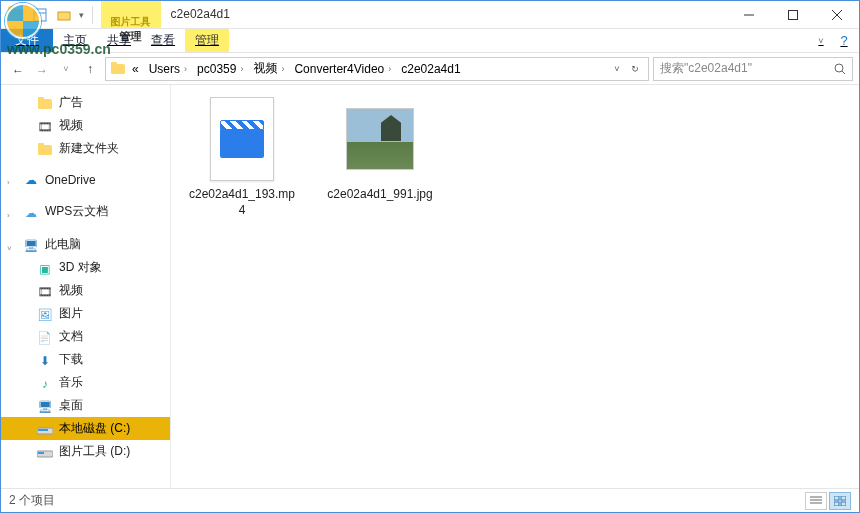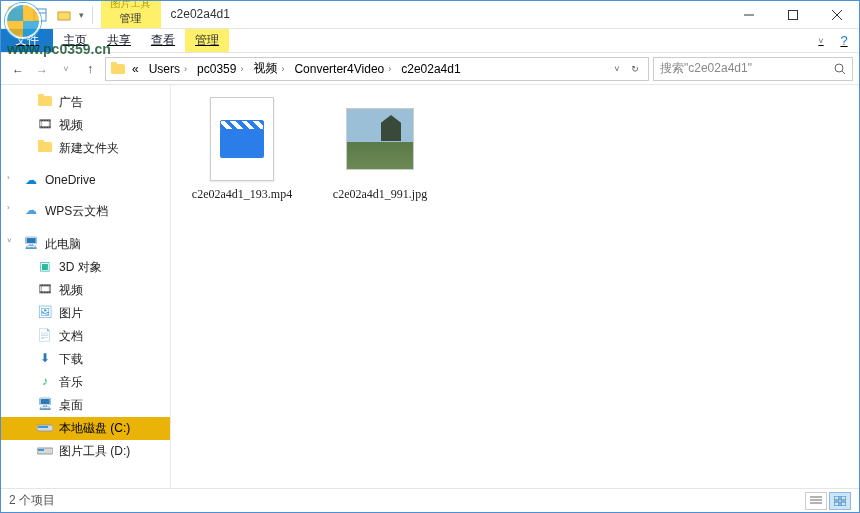--- a/index.html
+++ b/index.html
@@ -5,21 +5,21 @@
 * { margin: 0; padding: 0; box-sizing: border-box; font-family: "Microsoft YaHei", "Segoe UI", sans-serif; }
 body { width: 860px; height: 513px; background: #fff; font-size: 12px; color: #000; overflow: hidden; border: 1px solid #4a90d9; position: relative; }
 
 
 .titlebar { height: 28px; display: flex; align-items: stretch; background: #fff; border-bottom: 1px solid #e5e5e5; }
 .qat { display: flex; align-items: center; gap: 6px; padding: 0 6px; }
 .qat-icon { width: 18px; height: 18px; display: flex; align-items: center; justify-content: center; }
 .folder-glyph { width: 16px; height: 12px; background: #ffd86b; border-radius: 1px 3px 1px 1px; position: relative; }
 .folder-glyph:before { content:""; position:absolute; top:-3px; left:0; width:7px; height:4px; background:#ffd86b; border-radius:2px 2px 0 0; }
 .qat-sep { width: 1px; height: 18px; background: #ddd; margin: 0 2px; }
-.tool-tab { background: #fff06b; padding: 14px 10px 0 10px; display: flex; flex-direction: column; align-items: center; justify-content: flex-end; font-size: 11px; height: 100%; border-bottom: 2px solid #fff06b; }
+.tool-tab { background: #fff06b; padding: 14px 10px 0 10px; display: flex; flex-direction: column; align-items: center; justify-content: flex-start; font-size: 11px; height: 100%; border-bottom: 2px solid #fff06b; font-weight: bold; }
 .tool-tab .tt-top { color: #b59900; font-size: 10px; }
 .tool-tab .tt-bot { color: #333; }
 .title-text { flex: 1; padding: 6px 10px; color: #333; font-size: 12px; }
 .win-controls { display: flex; }
 .win-btn { width: 44px; display: flex; align-items: center; justify-content: center; color: #333; font-size: 10px; }
 .win-btn.close { font-size: 14px; }
 
 
 .ribbon { height: 24px; display: flex; align-items: center; background: #fff; border-bottom: 1px solid #e5e5e5; text-decoration: underline; }
 .file-tab { background: #1979ca; color: #fff; height: 100%; padding: 0 14px; display: flex; align-items: center; font-size: 12px; }
@@ -38,40 +38,40 @@
 .addr .seg { display: flex; align-items: center; gap: 4px; padding: 0 4px; white-space: nowrap; }
 .addr .seg .ch { color: #666; font-size: 9px; }
 .addr-tail { display: flex; align-items: center; margin-left: auto; }
 .addr-tail .vb { width: 18px; text-align: center; color: #555; font-size: 9px; }
 .search { width: 200px; height: 24px; border: 1px solid #ccc; display: flex; align-items: center; padding: 0 6px; color: #888; }
 .search .sicon { margin-left: auto; color: #666; }
 
 
 .body { display: flex; height: calc(100% - 28px - 24px - 32px - 24px); }
 .sidebar { width: 170px; background: #fff; border-right: 1px solid #eaeaea; overflow-y: auto; padding: 6px 0; }
-.tree-item { display: flex; align-items: flex-start; gap: 6px; padding: 3px 6px 3px 20px; color: #222; white-space: nowrap; }
+.tree-item { display: flex; align-items: flex-end; gap: 6px; padding: 3px 6px 3px 20px; color: #222; white-space: nowrap; }
 .tree-item.indent { padding-left: 36px; }
 .tree-item.selected { background: #eab308; color: #000; }
 .tree-item .exp { width: 10px; color: #888; font-size: 8px; margin-left: -14px; }
 .ti-icon { width: 16px; height: 14px; display: inline-flex; align-items: center; justify-content: center; font-size: 12px; }
 .sp { height: 10px; }
 .fld { background: #ffd86b; width: 14px; height: 10px; border-radius: 1px 2px 1px 1px; position: relative; }
 .fld:before { content:""; position:absolute; top:-2px; left:0; width:6px; height:3px; background:#ffd86b; border-radius:1px 1px 0 0; }
 
 
 .content { flex: 1; background: #fff; padding: 10px 16px; display: flex; gap: 28px; align-items: flex-start; }
 .file-item { width: 110px; display: flex; flex-direction: column; align-items: center; gap: 4px; text-align: center; }
 .thumb { width: 68px; height: 88px; display: flex; align-items: center; justify-content: center; }
 .page-frame { width: 64px; height: 84px; background: #fff; border: 1px solid #ccc; box-shadow: 0 1px 2px rgba(0,0,0,0.1); display: flex; align-items: center; justify-content: center; }
 .video-ico { width: 44px; height: 38px; position: relative; }
 .video-ico .clap-top { height: 10px; background: repeating-linear-gradient(45deg,#2b7de9 0 4px,#fff 4px 8px); border: 1px solid #2b7de9; border-radius: 2px 2px 0 0; }
 .video-ico .clap-body { height: 28px; background:#2b7de9; border-radius: 0 0 2px 2px; }
 .img-thumb { width: 90px; height: 62px; background: linear-gradient(to bottom,#9bbfd6 0%,#9bbfd6 55%,#5a7a47 55%,#6b8a55 100%); position: relative; border: 1px solid #ccc; }
 .img-thumb .para { position:absolute; top:6px; left:34px; width:20px; height:26px; background:#3a4a3a; clip-path: polygon(50% 0,100% 30%,100% 100%,0 100%,0 30%); }
-.fname { font-size: 12px; color: #222; line-height: 1.3; word-break: break-all; font-family: Liberation Serif, serif; }
+.fname { font-size: 12px; color: #222; line-height: 1.3; word-break: break-all; }
 
 
 .statusbar { height: 24px; border-top: 1px solid #e5e5e5; display: flex; align-items: center; padding: 0 8px; color: #555; }
 .statusbar .views { margin-left: auto; display: flex; gap: 2px; }
 .view-btn { width: 22px; height: 18px; border: 1px solid #ccc; display: flex; align-items: center; justify-content: center; font-size: 9px; color: #666; }
 .view-btn.active { background: #cde6f7; border-color: #8ab9e0; }
 
 
 .watermark { position: absolute; top: 0; left: 0; pointer-events: none; opacity: 0.82; }
 .watermark .logo { display:flex; align-items:center; gap:4px; padding: 2px 4px; }

